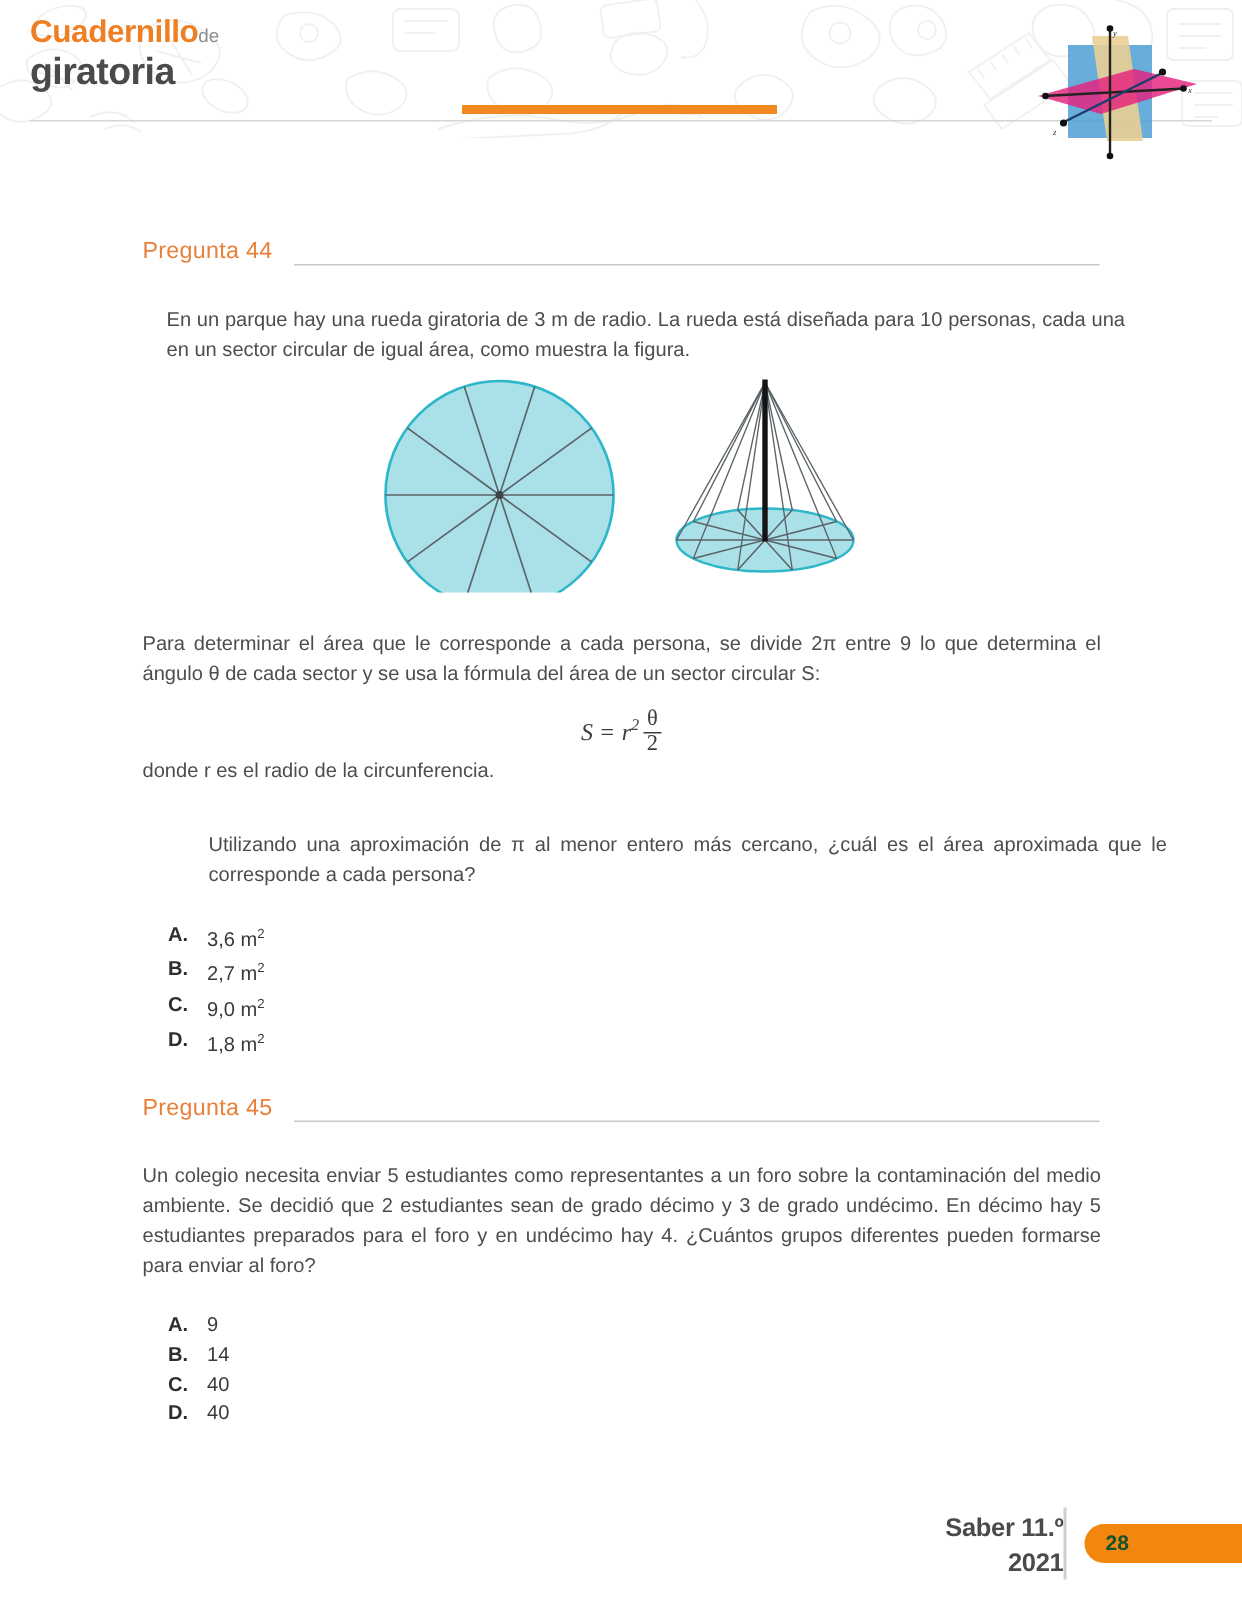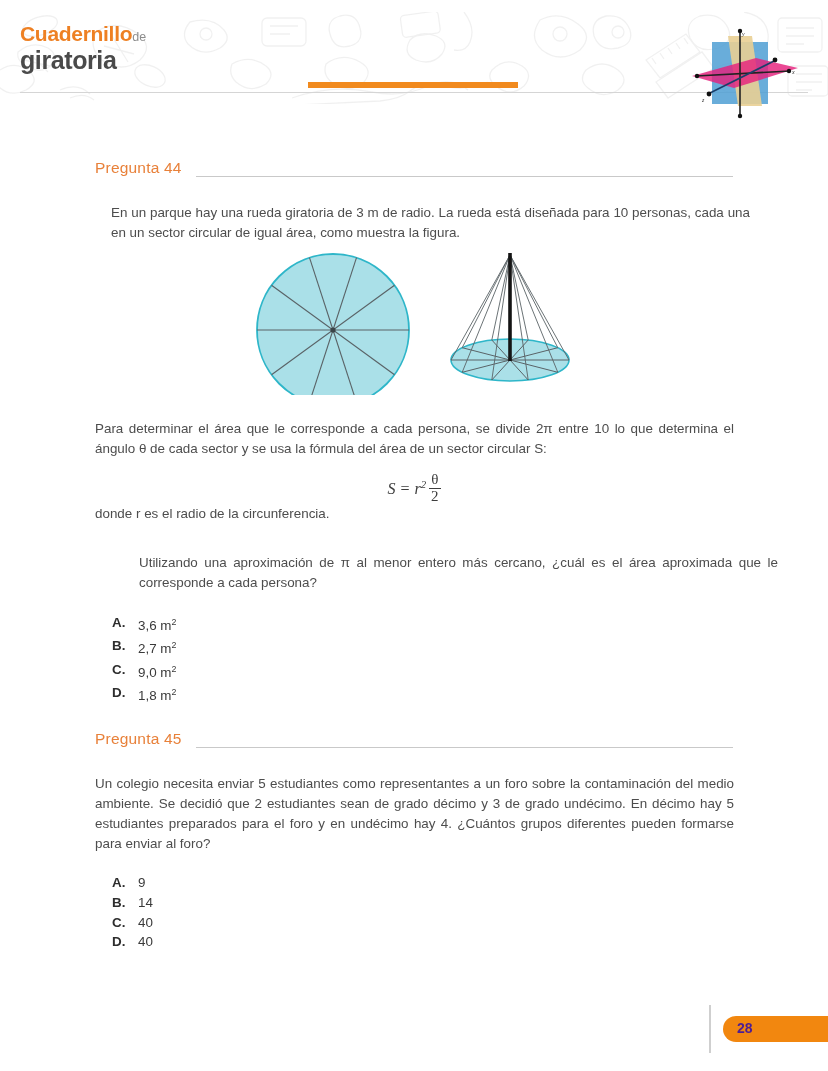--- a/index.html
+++ b/index.html
@@ -15,21 +15,21 @@
     position: relative;
     width: 828px;
     height: 1071px;
     background: #ffffff;
     overflow: hidden;
   }
 
   
   .header {
     position: absolute;
-    left: 0; top: 12px;
+    left: 0; top: 0;
     width: 800px;
     height: 108px;
   }
 
   .header-doodles {
     position: absolute;
     left: 0; top: 0;
     width: 828px; height: 92px;
     opacity: 0.5;
   }
@@ -197,21 +197,21 @@
     left: 723px; top: 16px;
     width: 105px; height: 26px;
     background: #f2870f;
     border-radius: 13px 0 0 13px;
   }
   .footer-pagenum {
     position: absolute;
     left: 14px; top: 4px;
     font-size: 14px;
     font-weight: bold;
-    color: #4c1d95;
+    color: #14532d;
   }
 </style>
 </head>
 <body>
 
 <div class="page">
 
   <div class="header">
 
     <svg class="header-doodles" viewBox="0 0 828 92">
@@ -337,21 +337,21 @@
             <line x1="510" y1="115" x2="462.2" y2="127.3"></line>
             <line x1="510" y1="115" x2="491.8" y2="135.0"></line>
             <line x1="510" y1="115" x2="528.2" y2="135.0"></line>
             <line x1="510" y1="115" x2="557.8" y2="127.3"></line>
           </g>
           <line x1="510" y1="8" x2="510" y2="116" stroke="#141414" stroke-width="3.6"></line>
         </g>
       </svg>
     </div>
 
-    <div class="para" style="top:419px;">Para determinar el área que le corresponde a cada persona, se divide 2π entre 10 lo que determina el ángulo θ de cada sector y se usa la fórmula del área de un sector circular S:</div>
+    <div class="para" style="top:419px;">Para determinar el área que le corresponde a cada persona, se divide 2π entre 9 lo que determina el ángulo θ de cada sector y se usa la fórmula del área de un sector circular S:</div>
 
     <div class="formula" style="top:472px;">
       <span class="ital">S</span><span style="padding:0 5px;">=</span><span class="ital">r</span><span class="sup">2</span><span class="frac"><span class="num">θ</span><span class="den">2</span></span>
     </div>
 
     <div class="para nojust" style="top:504px;">donde r es el radio de la circunferencia.</div>
 
     <div class="para" style="top:553px;margin-left:44px;">Utilizando una aproximación de π al menor entero más cercano, ¿cuál es el área aproximada que le corresponde a cada persona?</div>
 
     <div class="options" style="top:613px;">
@@ -394,19 +394,23 @@
         <span class="option-text">40</span>
       </div>
       <div class="option-row">
         <span class="option-letter">D.</span>
         <span class="option-text">40</span>
       </div>
     </div>
   </div>
 
   <div class="footer">
+    <div class="footer-title">
+      <div>Saber 11.º</div>
+      <div>2021</div>
+    </div>
     <div class="footer-divider"></div>
     <div class="footer-pagebar">
       <span class="footer-pagenum">28</span>
     </div>
   </div>
 
 </div>
 
 </body></html>

